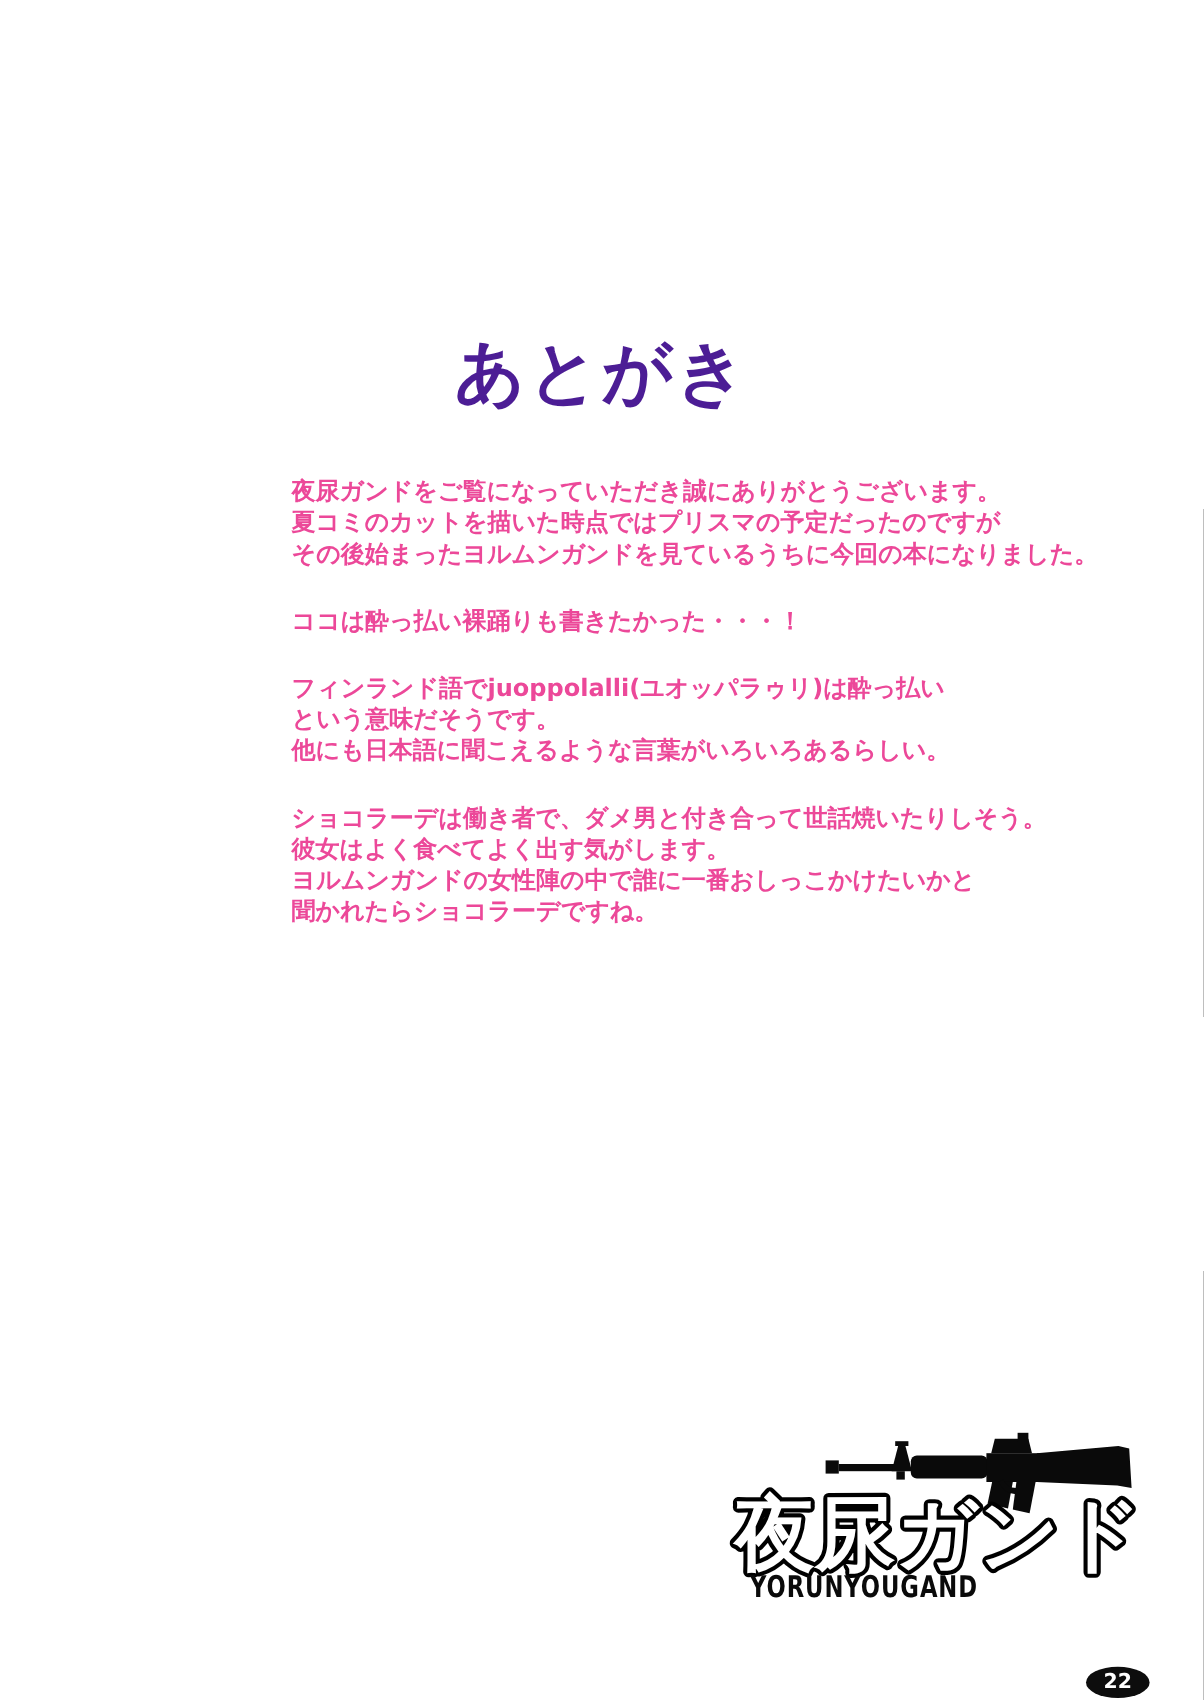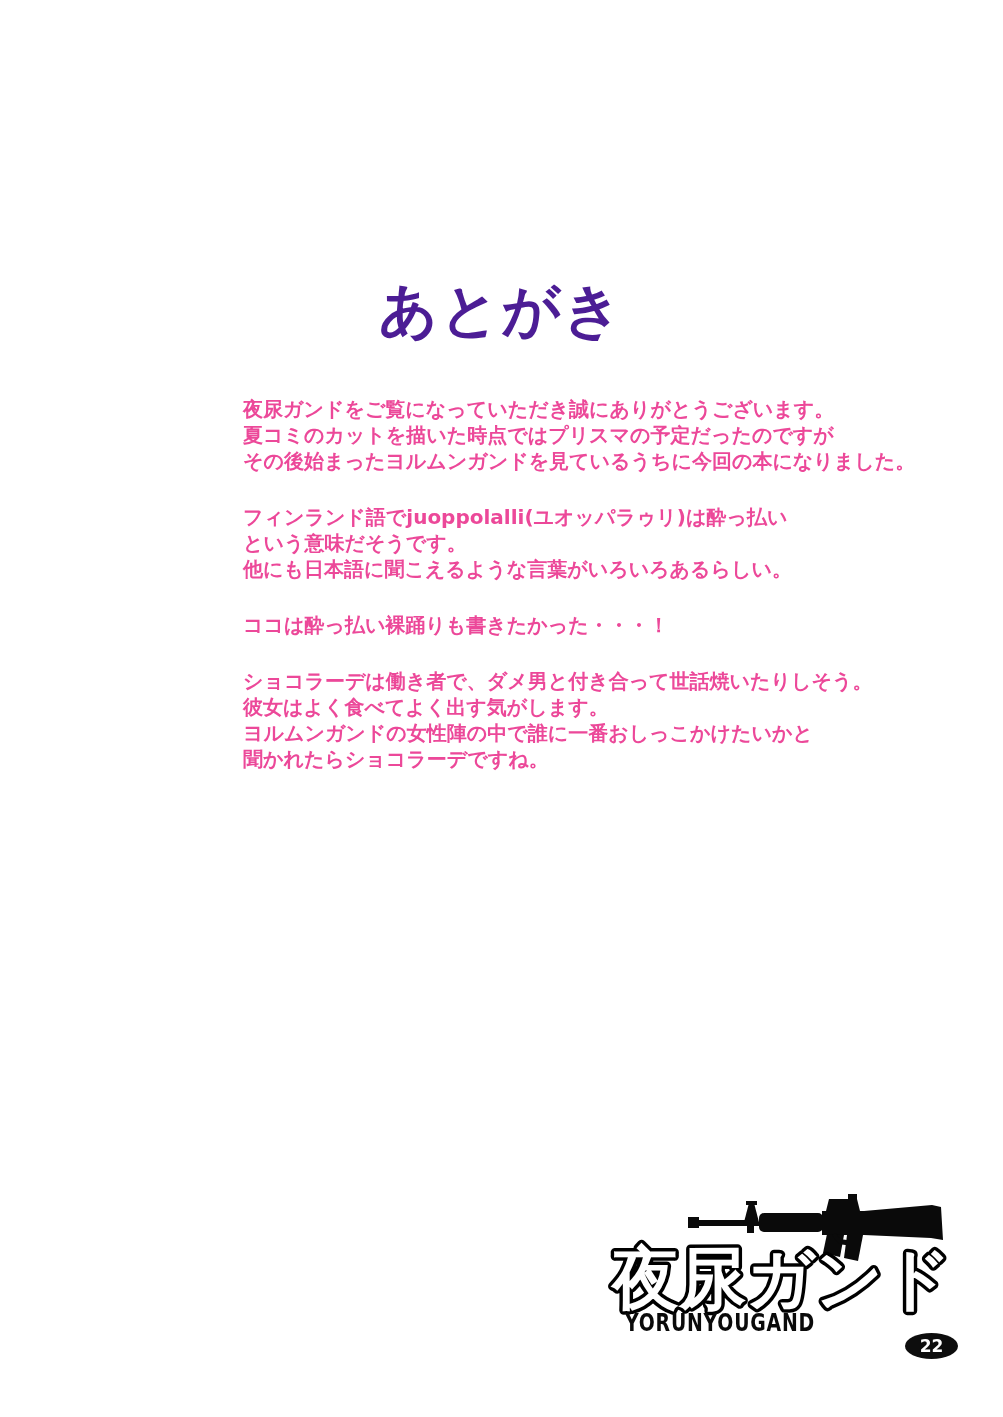--- a/index.html
+++ b/index.html
@@ -60,21 +60,21 @@
   .logo-title-en {
     font-family: "DejaVu Sans", sans-serif;
     font-size: 25px;
     font-weight: bold;
     fill: #0a0a0a;
     letter-spacing: 1px;
   }
   .page-number {
     position: absolute;
     left: 905px;
-    top: 1333px;
+    top: 1389px;
     width: 53px;
     height: 26px;
     background: #0d0d0d;
     border-radius: 50%;
     display: flex;
     align-items: center;
     justify-content: center;
     color: #ffffff;
     font-size: 17px;
     font-weight: bold;
@@ -84,24 +84,24 @@
 <body>
 
 <div class="page">
 
   <div class="title">あとがき</div>
 
   <div class="body-text">
     <p>夜尿ガンドをご覧になっていただき誠にありがとうございます。
 夏コミのカットを描いた時点ではプリスマの予定だったのですが
 その後始まったヨルムンガンドを見ているうちに今回の本になりました。</p>
+    <p>ココは酔っ払い裸踊りも書きたかった・・・！</p>
     <p>フィンランド語でjuoppolalli(ユオッパラゥリ)は酔っ払い
 という意味だそうです。
 他にも日本語に聞こえるような言葉がいろいろあるらしい。</p>
-    <p>ココは酔っ払い裸踊りも書きたかった・・・！</p>
     <p>ショコラーデは働き者で、ダメ男と付き合って世話焼いたりしそう。
 彼女はよく食べてよく出す気がします。
 ヨルムンガンドの女性陣の中で誰に一番おしっこかけたいかと
 聞かれたらショコラーデですね。</p>
   </div>
 
   <div class="logo">
     <svg viewBox="0 0 365 150" xmlns="http://www.w3.org/2000/svg">
       <g fill="#0a0a0a">
 

